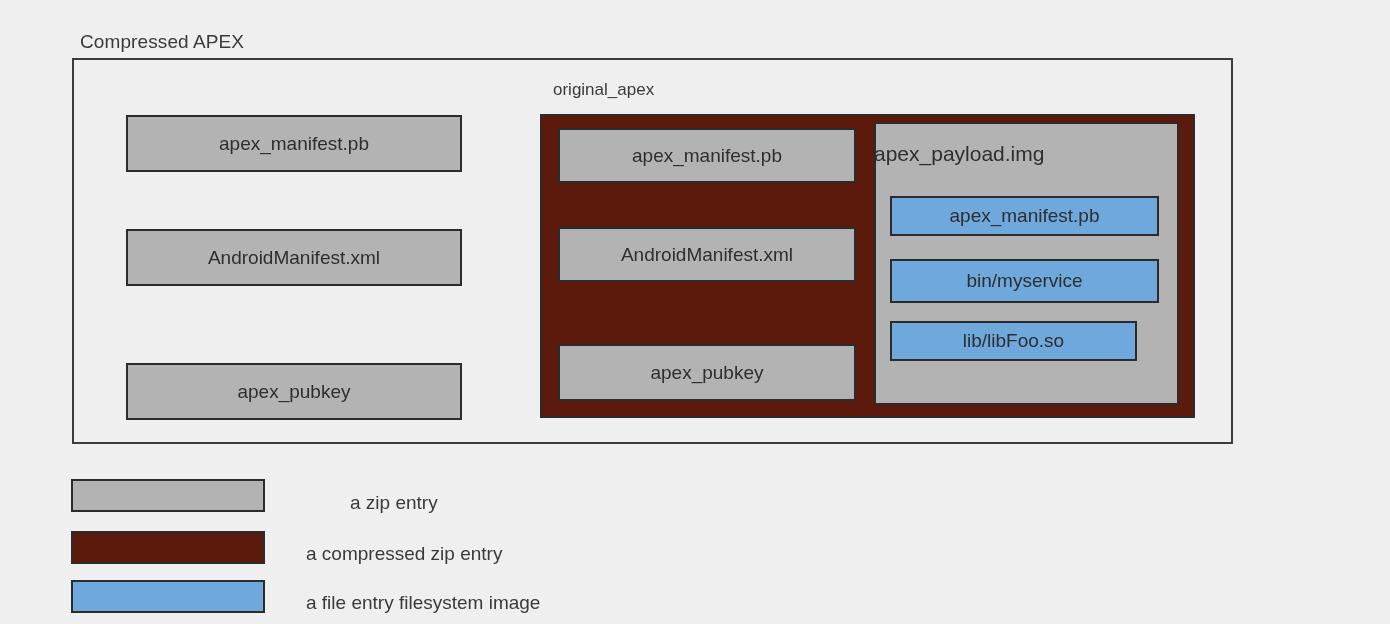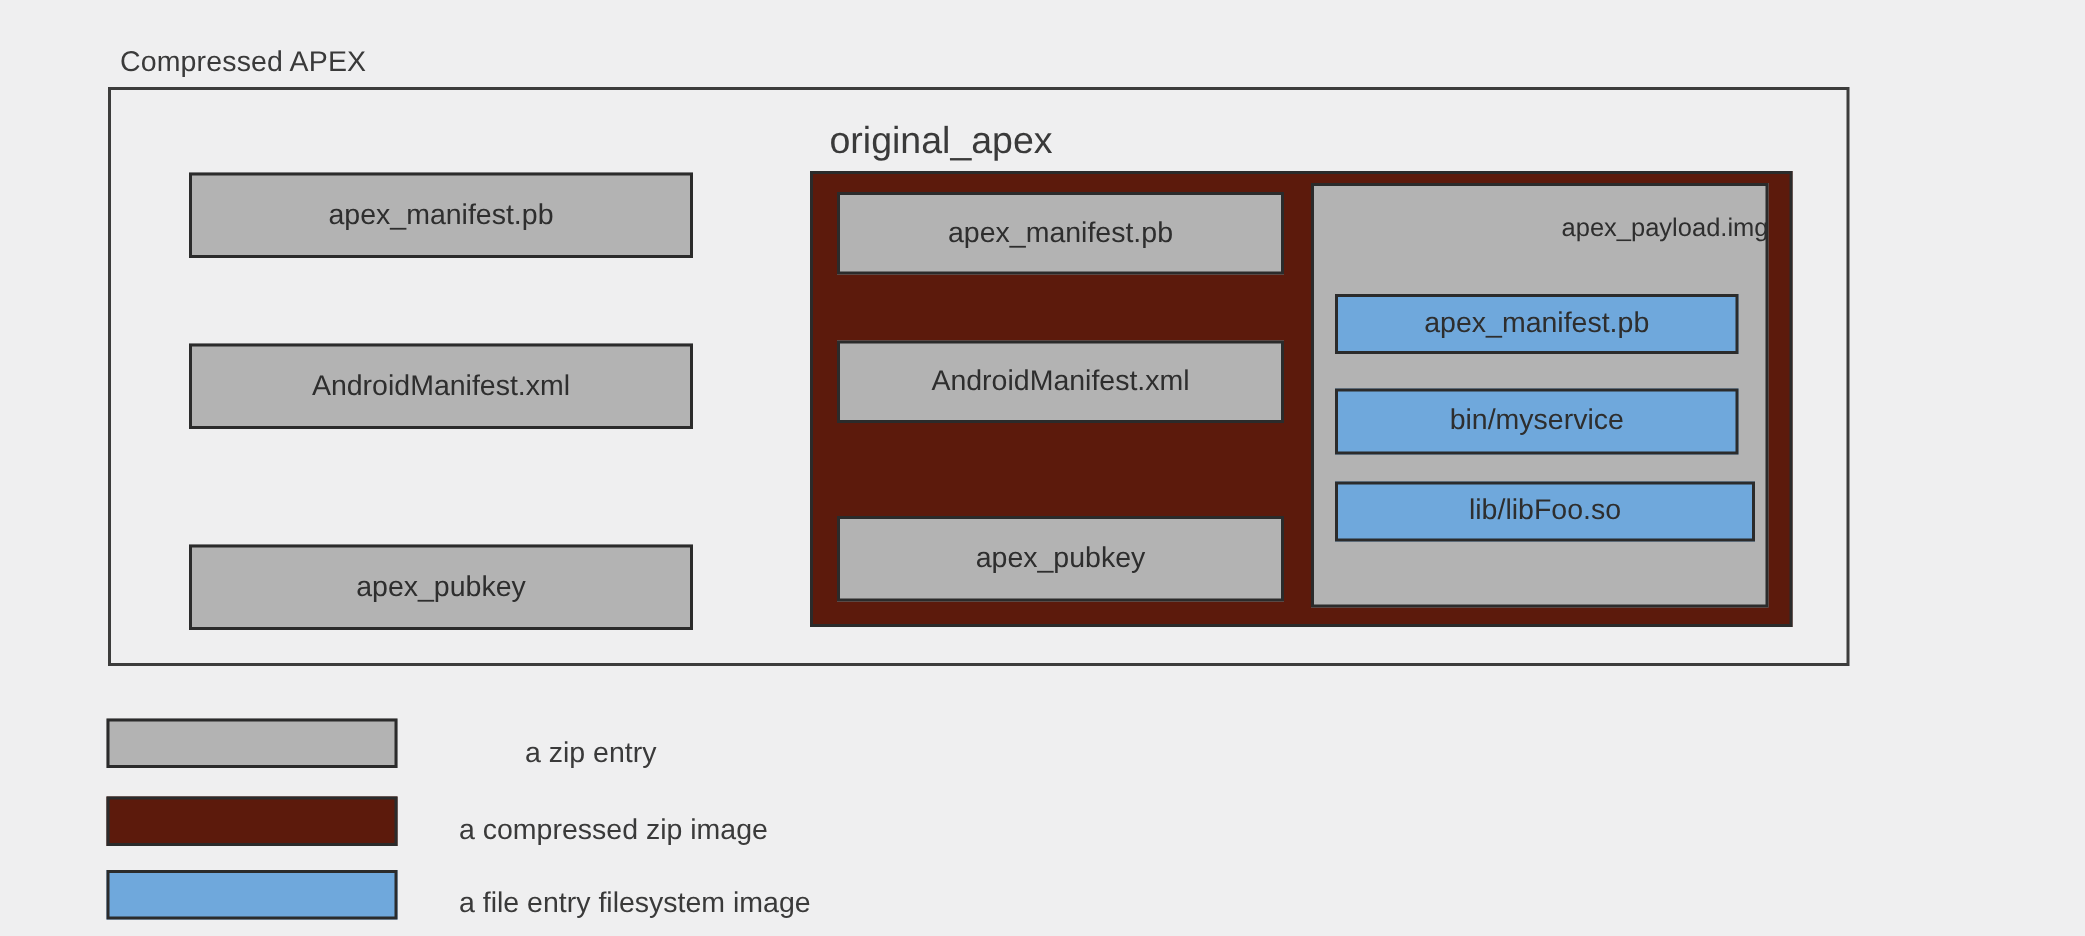--- a/index.html
+++ b/index.html
@@ -52,21 +52,21 @@
 
   
   #left-apex-manifest { left: 126px; top: 115px;  width: 336px; height: 57px; }
   #left-android-manifest { left: 126px; top: 229px; width: 336px; height: 57px; }
   #left-apex-pubkey { left: 126px; top: 363px; width: 336px; height: 57px; }
 
   
   #original-apex-label {
     left: 553px;
     top: 80px;
-    font-size: 25px;
+    font-size: 17px;
     color: #3a3a3a;
     white-space: nowrap;
   }
   #original-apex-box {
     left: 540px;
     top: 114px;
     width: 655px;
     height: 304px;
     background: #5c1a0c;
     border: 2px solid #2b2b2b;
@@ -83,40 +83,40 @@
     top: 122px;
     width: 305px;
     height: 283px;
     background: #b3b3b3;
     border: 2px solid #2b2b2b;
   }
   #apex-payload-title {
     left: 874px;
     top: 142px;
     width: 305px;
-    text-align: right;
-    font-size: 17px;
+    text-align: left;
+    font-size: 21px;
     color: #2e2e2e;
     white-space: nowrap;
   }
 
   
   .fs-file {
     background: #6fa8dc;
     border: 2px solid #2b2b2b;
     display: flex;
     align-items: center;
     justify-content: center;
     font-size: 19px;
     color: #2e2e2e;
     white-space: nowrap;
   }
   #fs-apex-manifest { left: 890px; top: 196px; width: 269px; height: 40px; }
   #fs-bin-myservice { left: 890px; top: 259px; width: 269px; height: 44px; }
-  #fs-lib-libfoo    { left: 890px; top: 321px; width: 280px; height: 40px; }
+  #fs-lib-libfoo    { left: 890px; top: 321px; width: 247px; height: 40px; }
 
   
   .legend-swatch {
     left: 71px;
     width: 194px;
     height: 33px;
     border: 2px solid #2b2b2b;
   }
   #legend-swatch-0 { top: 479px; background: #b3b3b3; }
   #legend-swatch-1 { top: 531px; background: #5c1a0c; }
@@ -162,16 +162,16 @@
 <div class="abs fs-file" id="fs-apex-manifest">apex_manifest.pb</div>
 
 <div class="abs fs-file" id="fs-bin-myservice">bin/myservice</div>
 
 <div class="abs fs-file" id="fs-lib-libfoo">lib/libFoo.so</div>
 
 <div class="abs legend-swatch" id="legend-swatch-0"></div>
 <div class="abs legend-label" id="legend-label-0">a zip entry</div>
 
 <div class="abs legend-swatch" id="legend-swatch-1"></div>
-<div class="abs legend-label" id="legend-label-1">a compressed zip image</div>
+<div class="abs legend-label" id="legend-label-1">a compressed zip entry</div>
 
 <div class="abs legend-swatch" id="legend-swatch-2"></div>
 <div class="abs legend-label" id="legend-label-2">a file entry filesystem image</div>
 
 </body></html>

